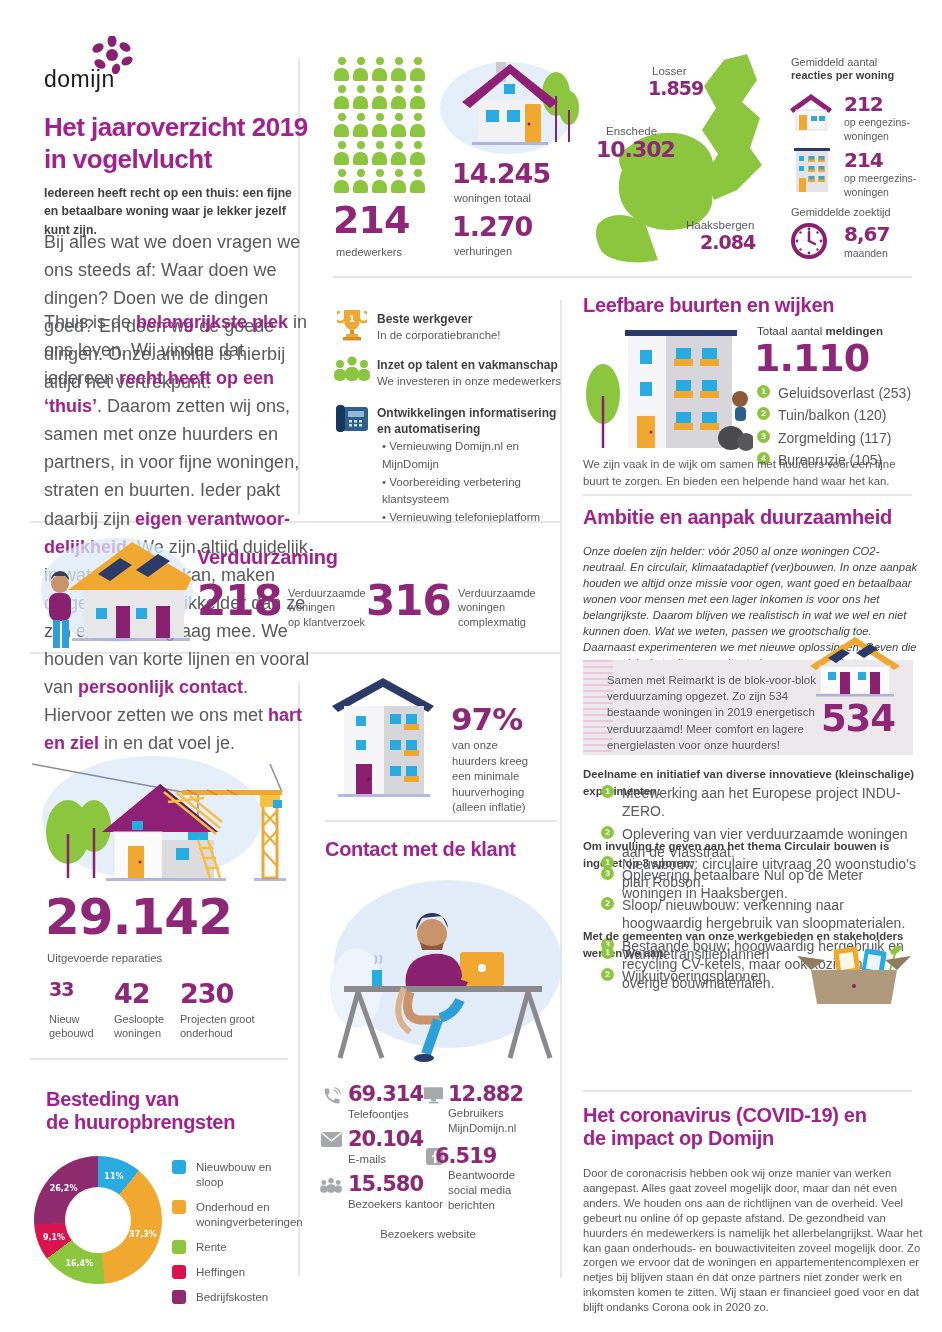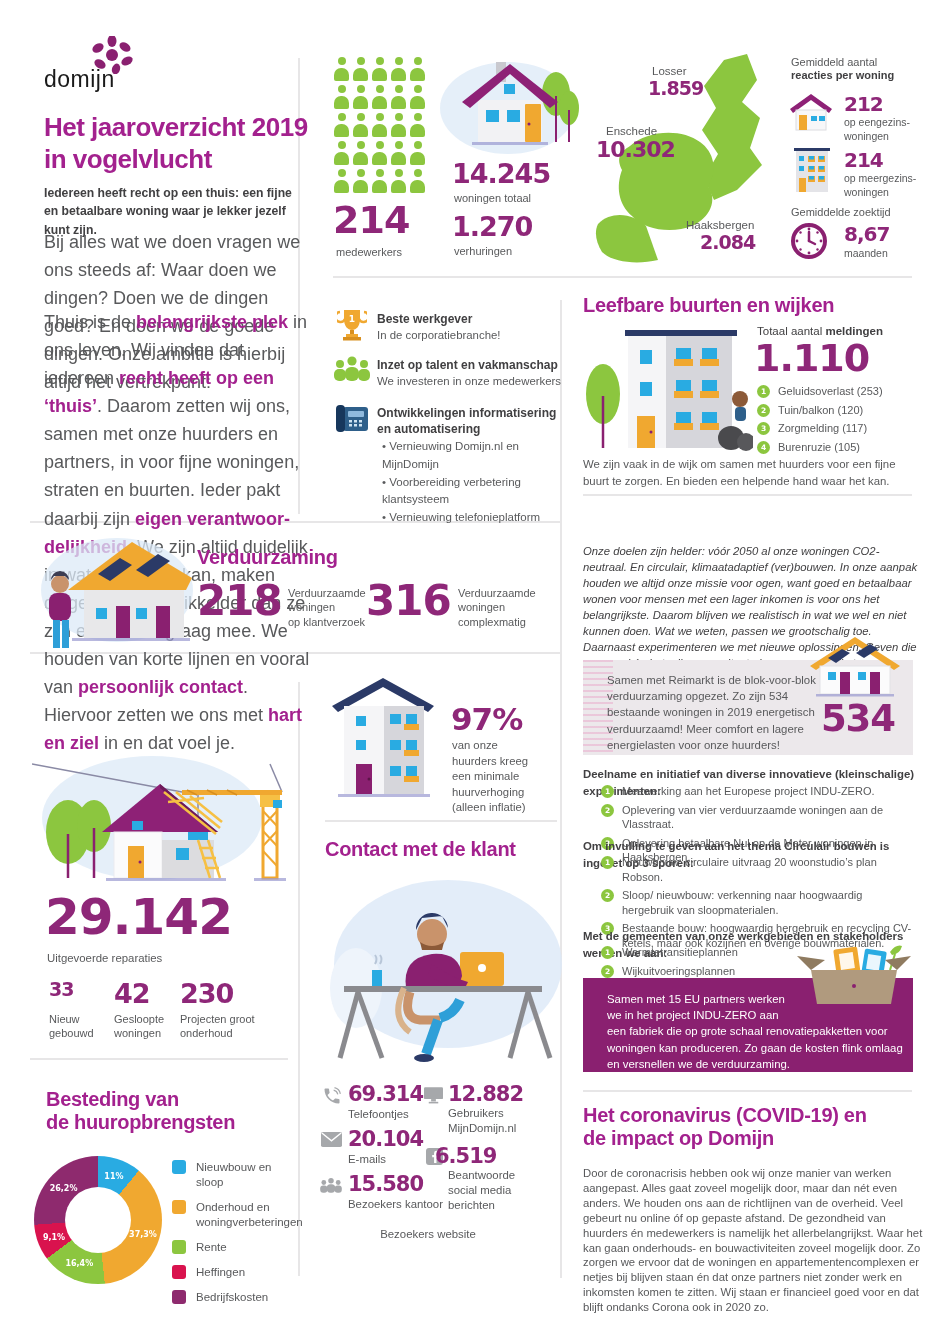--- a/index.html
+++ b/index.html
@@ -29,21 +29,21 @@
   .people-grid { display:grid; grid-template-columns:repeat(5,15px); gap:4px; }
   .person { position:relative; width:15px; height:24px; display:block; }
   .person::before { content:""; position:absolute; left:3.5px; top:0; width:8px; height:8px; border-radius:50%; background:#8cc63f; }
   .person::after { content:""; position:absolute; left:0; bottom:0; width:15px; height:13px; border-radius:7px 7px 2px 2px; background:#8cc63f; }
 
   
   .nrow { display:flex; align-items:flex-start; margin-bottom:4px; }
   .ncircle { flex:0 0 13px; width:13px; height:13px; border-radius:50%; background:#8cc63f; color:#fff;
              font-size:7.5px; font-weight:bold; line-height:13px; text-align:center; margin-right:8px; margin-top:1px;
              font-family:"DejaVu Sans",sans-serif; }
-  .ntext { font-size:11px; line-height:1.32; color:#58595b; }
+  .ntext { font-size:14px; line-height:1.32; color:#58595b; }
 
   .bullet-row { font-size:11.5px; line-height:1.55; color:#58595b; }
   .bullet-row::before { content:"• "; color:#58595b; }
 
   .gray-box { background:#ece8eb; }
   .gray-box .stripes { position:absolute; left:0; top:0; bottom:0; width:30px;
      background:repeating-linear-gradient(180deg, rgba(233,160,198,.45) 0 2px, rgba(236,232,235,0) 2px 6px); }
   .purple-box { background:#8a2070; color:#fff; }
 
   
@@ -329,20 +329,21 @@
   <div class="abs h2" style="left:197px; top:546px;">Verduurzaming</div>
   <div class="abs num" style="left:197px; top:580px; font-size:42px;">218</div>
   <div class="abs small-label pre" style="left:288px; top:586px;">Verduurzaamde
 woningen
 op klantverzoek</div>
   <div class="abs num" style="left:366px; top:580px; font-size:42px;">316</div>
   <div class="abs small-label pre" style="left:458px; top:586px;">Verduurzaamde
 woningen
 complexmatig</div>
 
+  <div class="abs h2" style="left:583px; top:506px;">Ambitie en aanpak duurzaamheid</div>
   <div class="abs body-txt" style="left:583px; top:543px; width:338px; font-style:italic; font-size:11.3px; line-height:1.42; color:#414042;">Onze doelen zijn helder: vóór 2050 al onze woningen CO2-neutraal. En circulair, klimaatadaptief (ver)bouwen. In onze aanpak houden we altijd onze missie voor ogen, want goed en betaalbaar wonen voor mensen met een lager inkomen is voor ons het belangrijkste. Daarom blijven we realistisch in wat we wel en niet kunnen doen. Wat we weten, passen we grootschalig toe. Daarnaast experimenteren we met nieuwe oplossingen. Geven die een goed én betaalbaar resultaat, dan passen we die toe op andere woningen.</div>
 
   <div class="abs gray-box" style="left:583px; top:660px; width:330px; height:95px;">
     <div class="stripes"></div>
     <div class="body-txt" style="position:absolute; left:24px; top:12px; width:212px; line-height:1.42;">Samen met Reimarkt is de blok-voor-blok verduurzaming opgezet. Zo zijn 534 bestaande woningen in 2019 energetisch verduurzaamd! Meer comfort en lagere energielasten voor onze huurders!</div>
   </div>
   <svg class="abs" style="left:808px; top:632px;" width="94" height="66" viewBox="0 0 94 66">
     <polygon points="2,34 47,5 92,34 86,38 47,12 8,38" fill="#f0a830"></polygon>
     <polygon points="20,26 34,17 42,21 28,31" fill="#2b3a67"></polygon>
     <polygon points="48,21 62,12 70,17 56,26" fill="#2b3a67"></polygon>
@@ -404,24 +405,20 @@
     <rect x="47" y="9" width="14" height="16" fill="#fff7ea" transform="rotate(-8 54 18)"></rect>
     <rect x="70" y="6" width="22" height="26" rx="2" fill="#29abe2" transform="rotate(9 81 19)"></rect>
     <rect x="74" y="11" width="13" height="15" fill="#eaf6fd" transform="rotate(9 81 19)"></rect>
     <path d="M97 8 q6 -8 12 -6 q-2 8 -10 9 Z" fill="#8cc63f"></path>
     <line x1="97" y1="26" x2="102" y2="10" stroke="#8cc63f" stroke-width="2"></line>
     <polygon points="18,26 104,26 98,60 24,60" fill="#b09a7e"></polygon>
     <polygon points="18,26 4,12 32,16" fill="#8f7b60"></polygon>
     <polygon points="104,26 118,12 92,16" fill="#8f7b60"></polygon>
     <circle cx="61" cy="42" r="2" fill="#8a2070"></circle>
   </svg>
-  <div class="abs purple-box" style="left:583px; top:978px; width:330px; height:94px; z-index:2;">
-    <div style="float:right; width:122px; height:40px;"></div>
-    <span class="body-txt" style="display:block; padding:13px 8px 0 24px; color:#fff; line-height:1.42;">Samen met 15 EU partners werken we in het project INDU-ZERO aan een fabriek die op grote schaal renovatiepakketten voor woningen kan produceren. Zo gaan de kosten flink omlaag en versnellen we de verduurzaming.</span>
-  </div>
 
   <div class="abs h2 pre" style="left:583px; top:1104px;">Het coronavirus (COVID-19) en
 de impact op Domijn</div>
   <div class="abs body-txt" style="left:583px; top:1166px; width:340px; font-size:11.3px; line-height:1.32;">Door de coronacrisis hebben ook wij onze manier van werken aangepast. Alles gaat zoveel mogelijk door, maar dan nét even anders. We houden ons aan de richtlijnen van de overheid. Veel gebeurt nu online óf op gepaste afstand. De gezondheid van huurders én medewerkers is namelijk het allerbelangrijkst. Waar het kan gaan onderhouds- en bouwactiviteiten zoveel mogelijk door. Zo zorgen we ervoor dat de woningen en appartementencomplexen er netjes bij blijven staan én dat onze partners niet zonder werk en inkomsten komen te zitten. Wij staan er financieel goed voor en dat blijft ondanks Corona ook in 2020 zo.</div>
 
   <svg class="abs" style="left:32px; top:736px;" width="254" height="152" viewBox="0 0 254 152">
     <ellipse cx="120" cy="82" rx="110" ry="62" fill="#dce9f7" opacity="0.75"></ellipse>
     <ellipse cx="36" cy="96" rx="22" ry="32" fill="#8cc63f"></ellipse>
     <ellipse cx="62" cy="90" rx="17" ry="26" fill="#8cc63f"></ellipse>
     <line x1="36" y1="98" x2="36" y2="142" stroke="#8a2070" stroke-width="2.5"></line>

